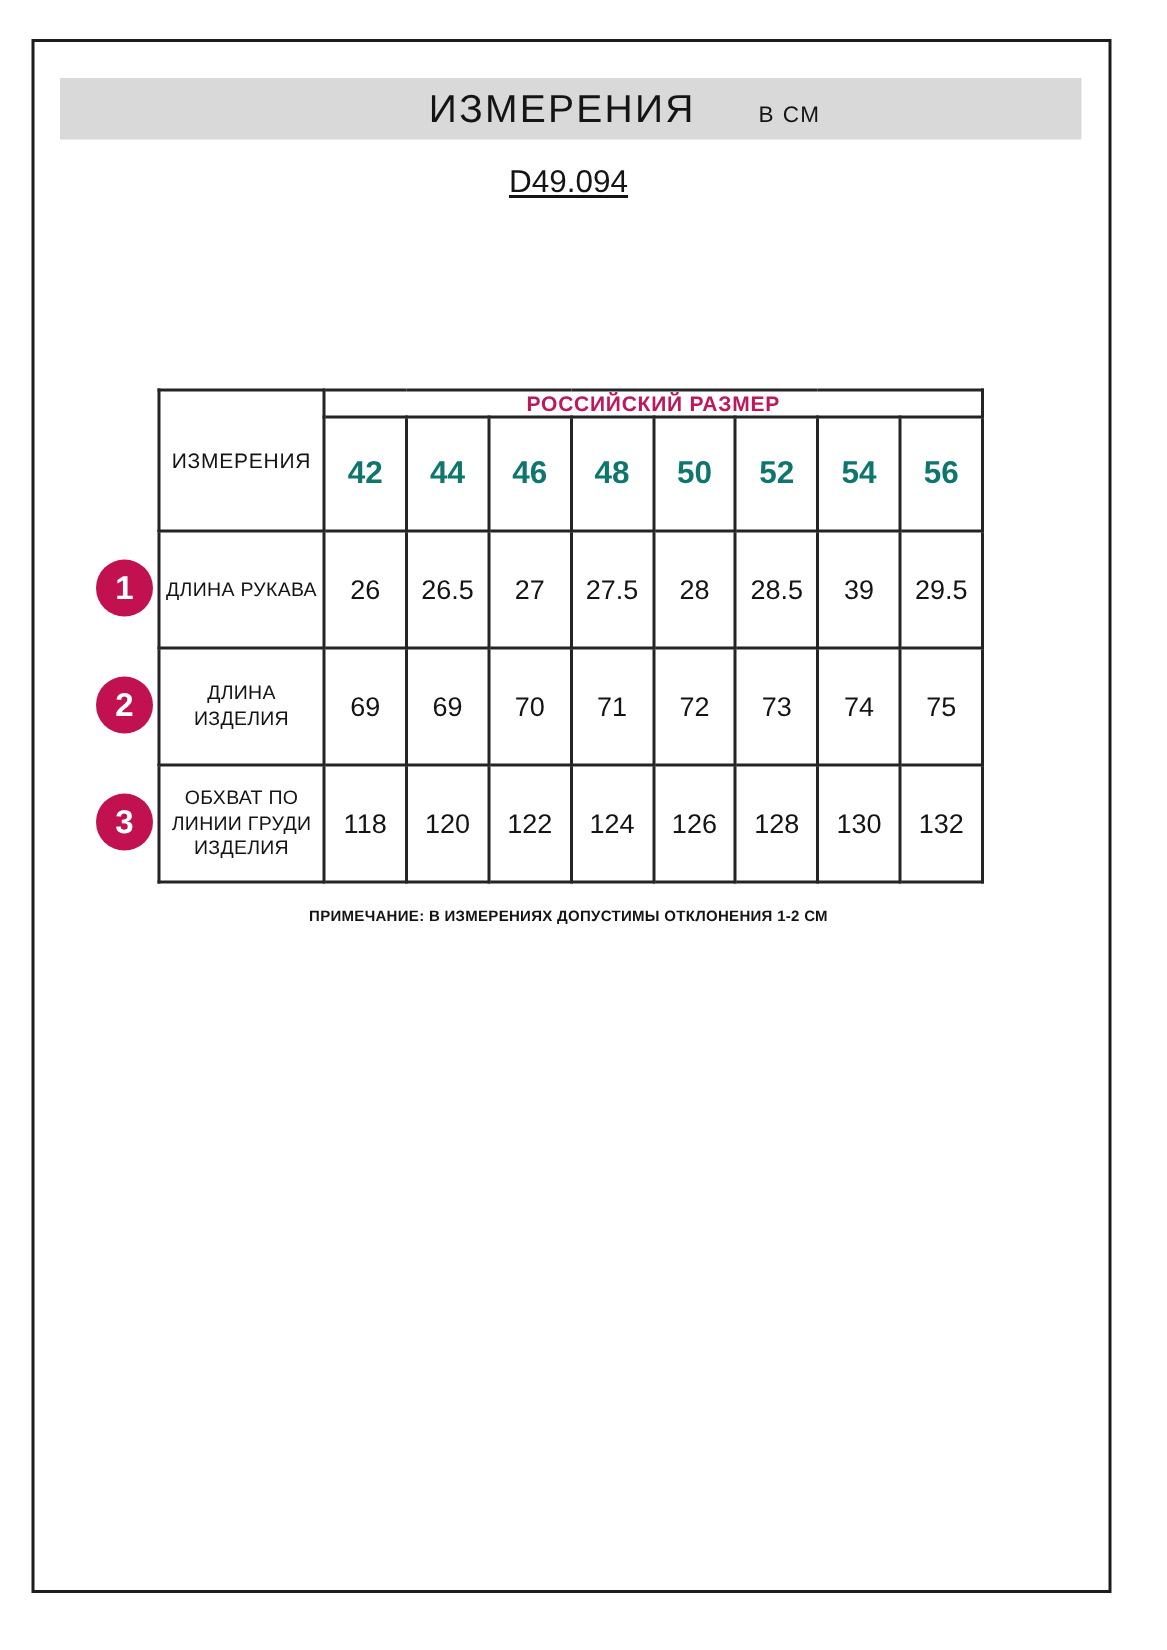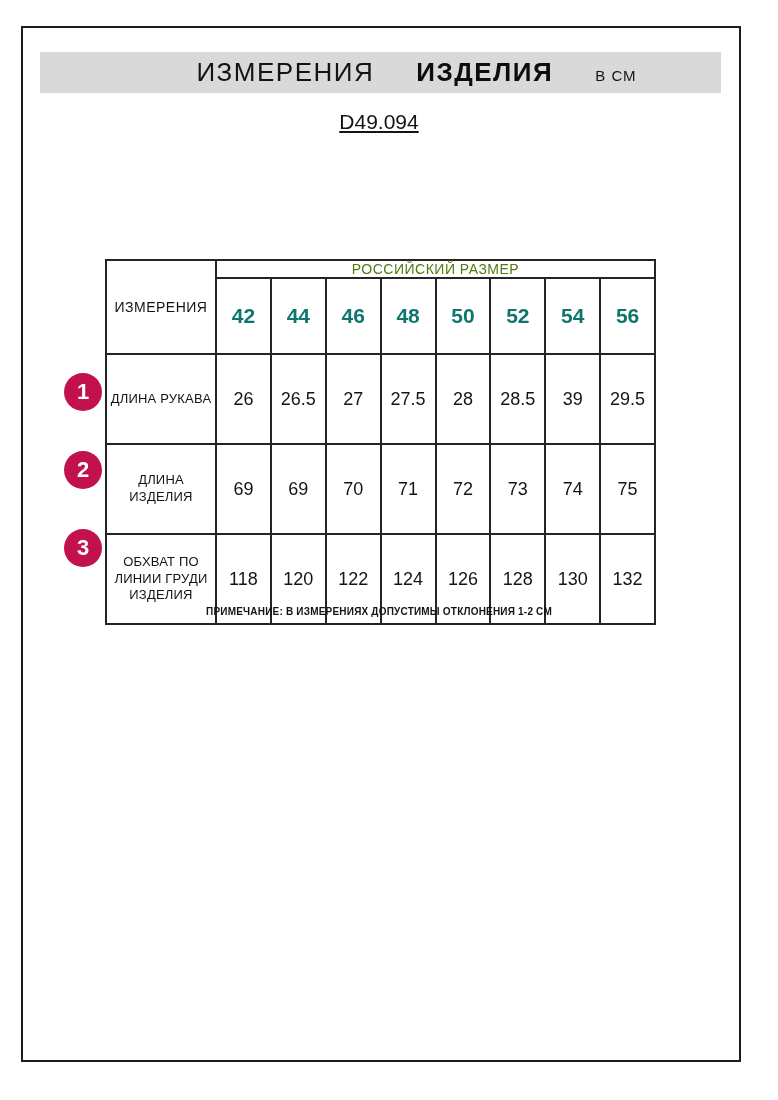--- a/index.html
+++ b/index.html
@@ -97,31 +97,32 @@
   table.size-table col.c-label { width: 110px; }
   table.size-table td {
     border: 2px solid #242424;
     text-align: center;
     vertical-align: middle;
     padding: 0;
     background: #ffffff;
   }
   tr.r-group { height: 18px; }
   tr.r-sizes { height: 76px; }
-  tr.data-row { height: 90px; }
+  tr.data-row { height: 78px; }
   td.meas-header {
     font-size: 14px;
     letter-spacing: 0.5px;
     color: #141414;
   }
   td.group-header {
     font-size: 14px;
     letter-spacing: 0.5px;
     line-height: 1;
-    color: #4d7c0f;
+    color: #be185d;
+    font-weight: bold;
   }
   td.size-cell {
     font-size: 21px;
     font-weight: 700;
     color: #0f766e;
   }
   td.row-label {
     font-size: 13px;
     line-height: 1.3;
     letter-spacing: 0.2px;
@@ -165,21 +166,20 @@
 </head>
 <body>
 
 <div class="sheet">
 
   <div class="frame"></div>
 
   <div class="banner" style="background: rgb(217, 217, 217);">
     <div class="banner-inner">
       <span class="title-main">ИЗМЕРЕНИЯ</span>
-      <span class="title-emphasis">ИЗДЕЛИЯ</span>
       <span class="title-unit">В СМ</span>
     </div>
   </div>
 
   <div class="product-code">D49.094</div>
 
 
   <table class="size-table">
     <colgroup>
       <col class="c-label">

